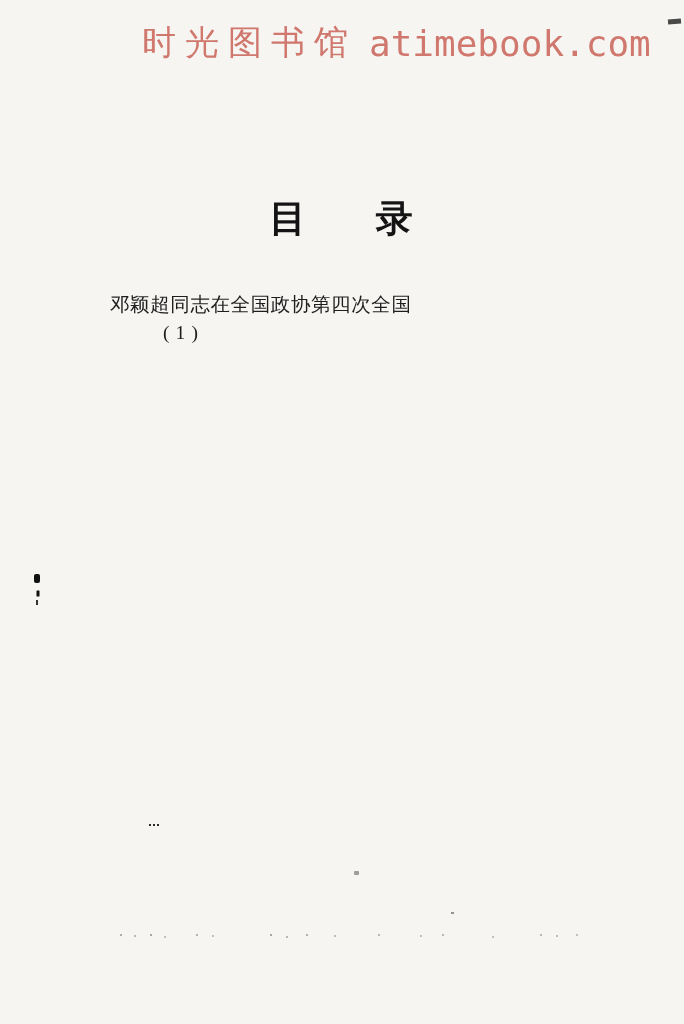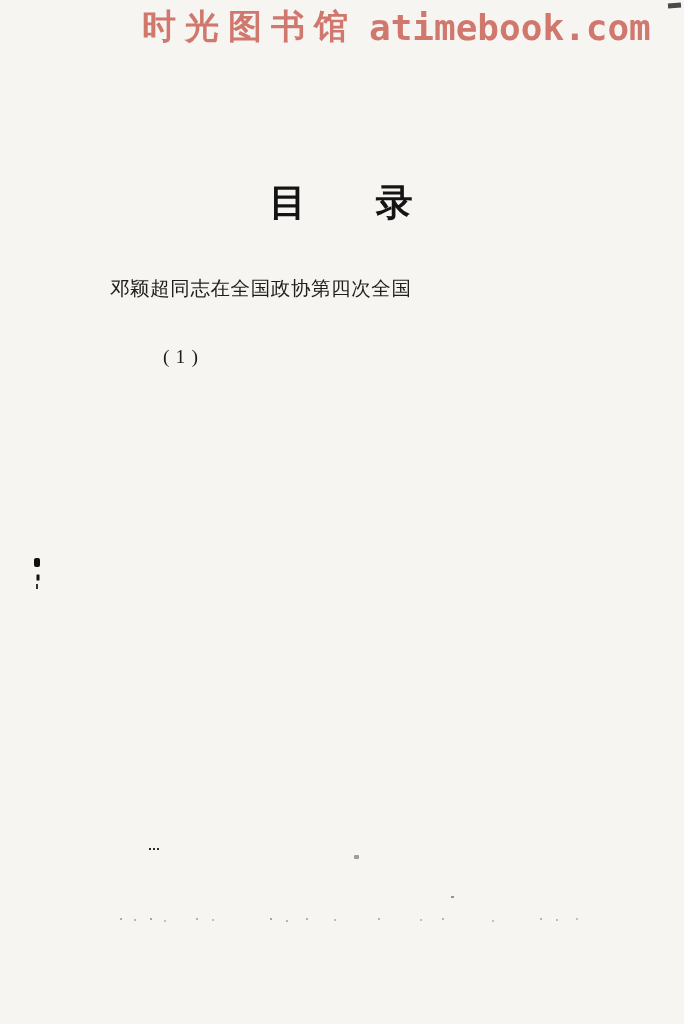--- a/index.html
+++ b/index.html
@@ -9,55 +9,54 @@
     overflow: hidden;
     position: relative;
     font-family: "Liberation Serif", "DejaVu Serif", serif;
     color: #1e1e1e;
   }
   .page { position: relative; width: 684px; height: 1024px; }
 
   
   .watermark {
     position: absolute; top: 4px; left: 142px;
-    white-space: nowrap; font-weight: bold;
+    white-space: nowrap; font-weight: normal;
     opacity: 0.92;
     text-align: center;
   }
   .wm-cn {
     font-family: "Liberation Sans", "DejaVu Sans", sans-serif;
     font-size: 34px; letter-spacing: 9px; vertical-align: middle;
   }
   .wm-en {
     font-family: "DejaVu Sans Mono", "Liberation Mono", monospace;
     font-size: 36px; margin-left: 12px; letter-spacing: 0px; vertical-align: middle;
   }
 
   
   .title {
-    margin: 0; padding-top: 184px;
+    margin: 16px; padding-top: 184px;
     text-align: center;
     font-size: 37px; line-height: 1;
     font-weight: bold;
     letter-spacing: 2px;
     white-space: pre;
     color: #141414;
   }
 
   
   .toc {
     margin-top: 54px;
     padding: 0 86px 0 110px;
     font-size: 19.5px;
   }
   .row {
     display: flex; align-items: flex-start;
     min-height: 27.6px; line-height: 27.6px;
     letter-spacing: 0.6px;
-    margin-top: 40px;
   }
   .row .text, .row .author, .row .page { white-space: pre; }
   .leader {
     flex: 1 1 auto; min-width: 10px;
     border-bottom: 2.2px dotted #2b2b2b;
     position: relative; top: -6px;
     margin: 0 4px 0 3px;
     align-self: center; height: 0;
   }
   .ind0 { padding-left: 0; }

